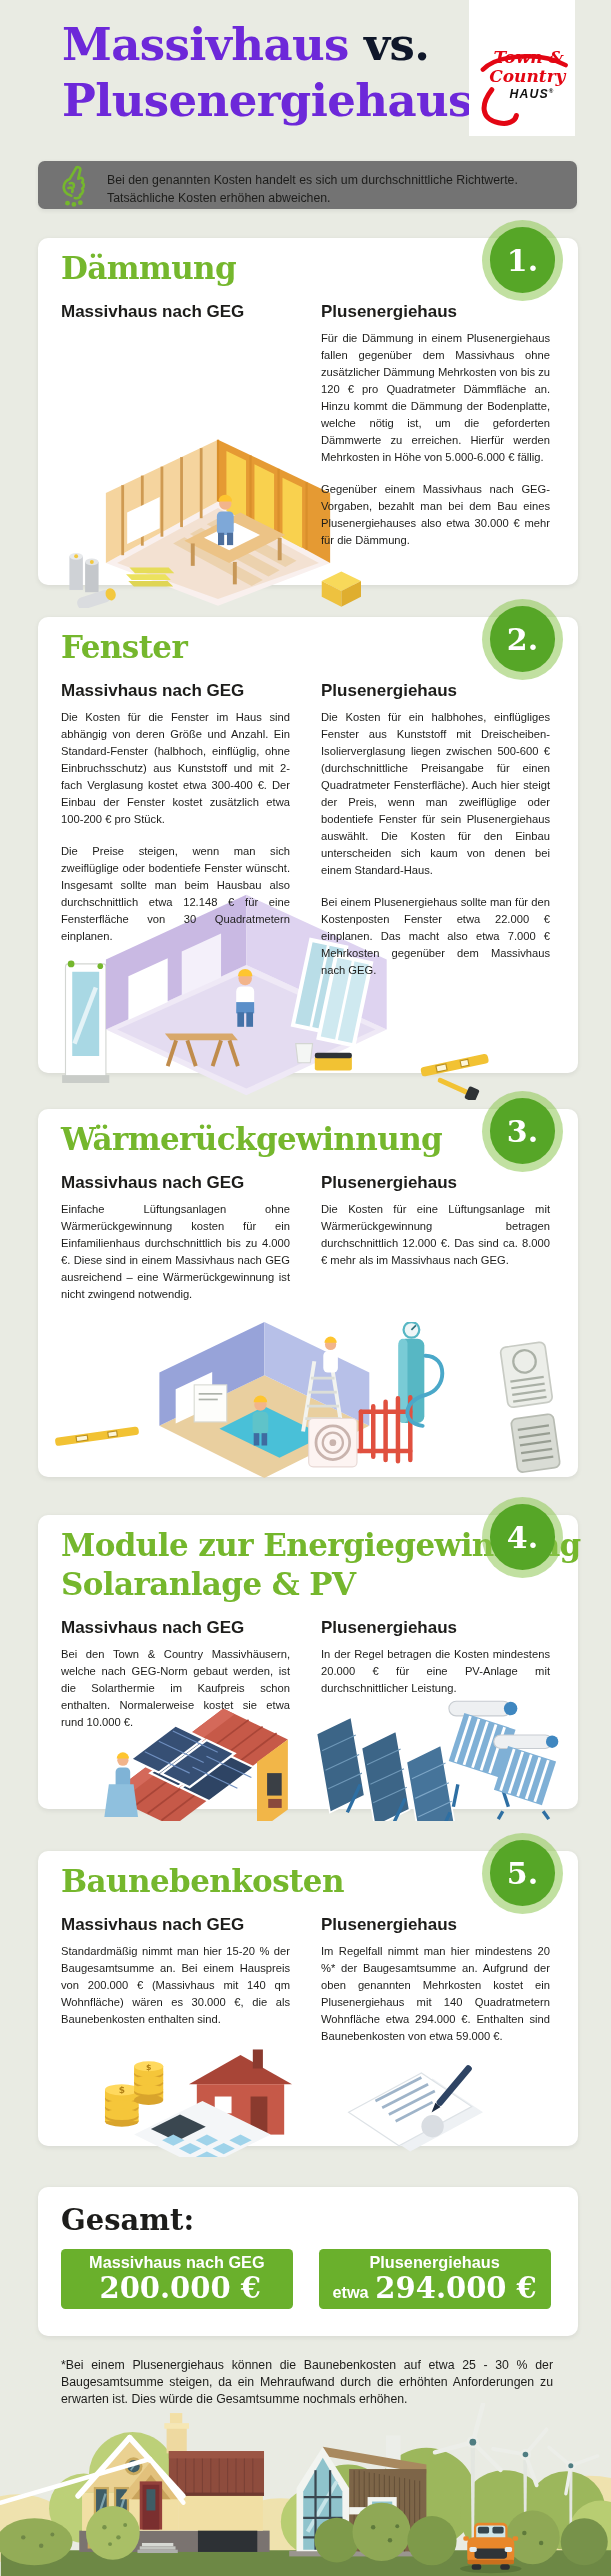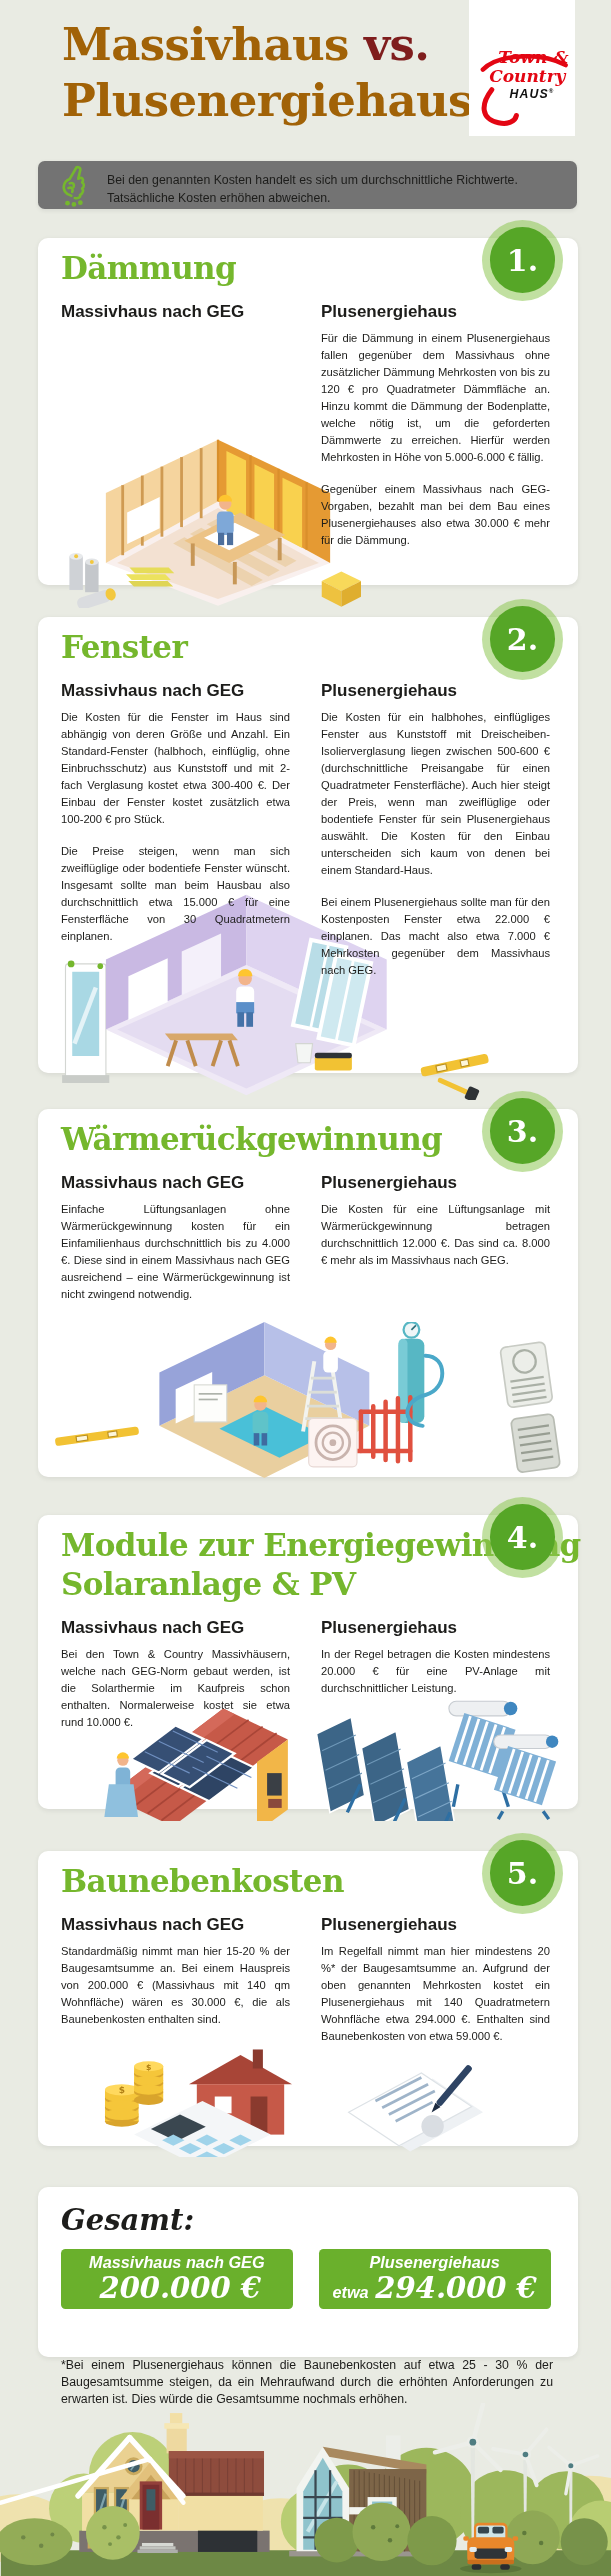--- a/index.html
+++ b/index.html
@@ -1,44 +1,44 @@
 <!DOCTYPE html>
 <html lang="de" style="font-size:9px"><head>
 <meta charset="utf-8">
 <style>
   html,body{margin:0;padding:0;}
   body{background:#d7d9d2;font-family:"Liberation Sans",sans-serif;}
   .page{position:relative;width:612px;height:2576px;background:#e9ebe3;margin:0 auto;overflow:hidden;}
 
   
   .main-title{position:absolute;left:62px;top:17px;font-family:"DejaVu Serif",serif;font-weight:bold;font-size:45px;line-height:56px;letter-spacing:-0.6px;}
-  .main-title .green{color:#a16207;}
-  .main-title .dark{color:#7f1d1d;}
+  .main-title .green{color:#6d28d9;}
+  .main-title .dark{color:#0f172a;}
   .logo-panel{position:absolute;left:469px;top:0;width:106px;height:136px;background:#ffffff;}
   .logo-inner{position:absolute;left:5.6px;top:48px;width:94px;height:79px;}
   .logo-swash{position:absolute;left:0;top:0;width:94px;height:79px;}
   .logo-w1,.logo-w2{position:relative;display:block;color:#e30613;font-family:"DejaVu Serif",serif;font-style:italic;font-weight:bold;font-size:17px;line-height:19px;}
-  .logo-w1{text-align:right;}
+  .logo-w1{margin-left:19px;}
   .logo-w2{margin-left:14.6px;}
   .logo-w3{position:relative;display:block;margin-left:35px;margin-top:1.1px;color:#111;font-family:"Liberation Sans",sans-serif;font-style:italic;font-weight:bold;font-size:12.3px;letter-spacing:1.1px;}
   .logo-reg{font-size:6.2px;vertical-align:top;font-style:normal;}
 
   
   .note-card{position:absolute;left:38px;top:161px;width:539px;height:48px;background:#737373;border-radius:6.7px;box-shadow:0 1.7px 4.5px rgba(0,0,0,.07);}
   .note-icon{position:absolute;left:18px;top:3.4px;width:35px;height:43px;}
   .note-text{position:absolute;left:69px;top:9.5px;color:#1d1d1b;font-size:12.3px;line-height:18.5px;}
 
   
   .card{position:absolute;left:38px;width:540px;background:#fff;border-radius:10px;box-shadow:0 1.7px 5px rgba(0,0,0,.07);}
   .card-1{top:238px;height:347px;}
   .card-2{top:617px;height:456px;}
   .card-3{top:1109px;height:368px;}
   .card-4{top:1515px;height:294px;}
   .card-5{top:1851px;height:295px;}
-  .card-total{top:2187px;height:170px;font-style:italic;}
+  .card-total{top:2187px;height:149px;}
 
   .badge{position:absolute;right:15px;top:-18.5px;width:81px;height:81px;border-radius:50%;background:rgba(142,199,83,.55);z-index:3;}
   .badge-inner{position:absolute;inset:7.9px;background:#56a627;border-radius:50%;display:flex;align-items:center;justify-content:center;}
   .badge-inner span{font-family:"DejaVu Serif",serif;font-weight:bold;font-size:30px;color:#fff;}
 
   .card-content{position:relative;z-index:2;padding:11.2px 28px 0 23px;}
   .sec-title{font-family:"DejaVu Serif",serif;font-weight:bold;font-size:31px;line-height:39px;color:#75b72d;letter-spacing:-0.6px;}
   .sec-title span{display:block;white-space:nowrap;}
   .cols{display:flex;gap:31px;margin-top:14.6px;}
   .col{flex:1;min-width:0;}
@@ -206,21 +206,21 @@
         </div>
       </div>
     <div class="card-content">
       <div class="sec-title">
           <span>Fenster</span>
         </div>
       <div class="cols">
         <div class="col">
           <h3>Massivhaus nach GEG</h3>
           <p>Die Kosten für die Fenster im Haus sind abhängig von deren Größe und Anzahl. Ein Standard-Fenster (halbhoch, einflüglig, ohne Einbruchsschutz) aus Kunststoff und mit 2-fach Verglasung kostet etwa 300-400 €. Der Einbau der Fenster kostet zusätzlich etwa 100-200 € pro Stück.</p>
-          <p>Die Preise steigen, wenn man sich zweiflüglige oder bodentiefe Fenster wünscht. Insgesamt sollte man beim Hausbau also durchschnittlich etwa 15.000 € für eine Fensterfläche von 30 Quadratmetern einplanen.</p>
+          <p>Die Preise steigen, wenn man sich zweiflüglige oder bodentiefe Fenster wünscht. Insgesamt sollte man beim Hausbau also durchschnittlich etwa 12.148 € für eine Fensterfläche von 30 Quadratmetern einplanen.</p>
         </div>
         <div class="col">
           <h3>Plusenergiehaus</h3>
           <p>Die Kosten für ein halbhohes, einflügliges Fenster aus Kunststoff mit Dreischeiben-Isolierverglasung liegen zwischen 500-600 € (durchschnittliche Preisangabe für einen Quadratmeter Fensterfläche). Auch hier steigt der Preis, wenn man zweiflüglige oder bodentiefe Fenster für sein Plusenergiehaus auswählt. Die Kosten für den Einbau unterscheiden sich kaum von denen bei einem Standard-Haus.</p>
           <p>Bei einem Plusenergiehaus sollte man für den Kostenposten Fenster etwa 22.000 € einplanen. Das macht also etwa 7.000 € Mehrkosten gegenüber dem Massivhaus nach GEG.</p>
         </div>
       </div>
     </div>
     <div class="illu illu-2">
       <svg viewBox="0 0 780 400">

